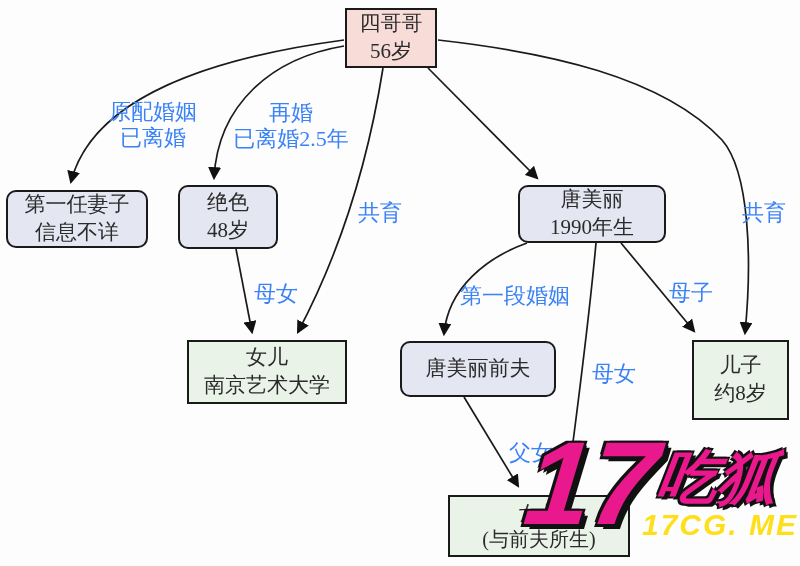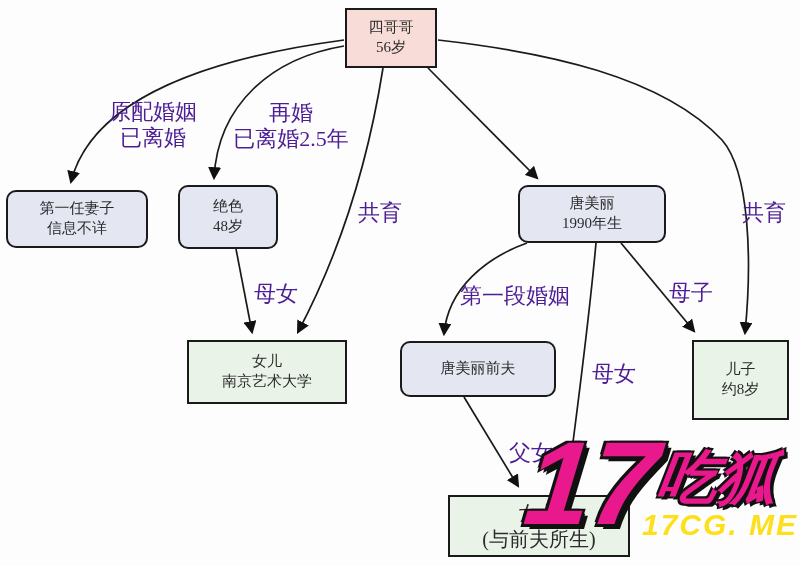--- a/index.html
+++ b/index.html
@@ -17,33 +17,33 @@
     position:absolute;left:0;top:0;width:800px;height:566px;
     z-index:1;
   }
   .node{
     position:absolute;
     box-sizing:border-box;
     border:2px solid #1a1a1a;
     display:flex;flex-direction:column;
     align-items:center;justify-content:center;
     text-align:center;
-    font-size:15px;line-height:1.32;
+    font-size:21px;line-height:1.32;
     color:#2b2b2b;
     z-index:2;
   }
   .node.pink{background:#f8dcd8;}
   .node.lav{background:#e4e6f2;border-radius:10px;}
   .node.green{background:#e9f3e8;}
   .node span{display:block;white-space:nowrap;}
   .elabel{
     position:absolute;
     text-align:center;
     font-size:22px;line-height:1.2;
-    color:#4c1d95;
+    color:#3b82f6;
     z-index:2;
   }
   .elabel span{display:block;white-space:nowrap;}
 
   
   #n-fourth-brother{left:345px;top:8px;width:92px;height:60px;}
   #n-first-wife{left:6px;top:190px;width:142px;height:58px;}
   #n-second-wife{left:178px;top:185px;width:100px;height:64px;}
   #n-tang-meili{left:518px;top:185px;width:148px;height:58px;}
   #n-daughter-nanjing{left:187px;top:340px;width:160px;height:64px;}

